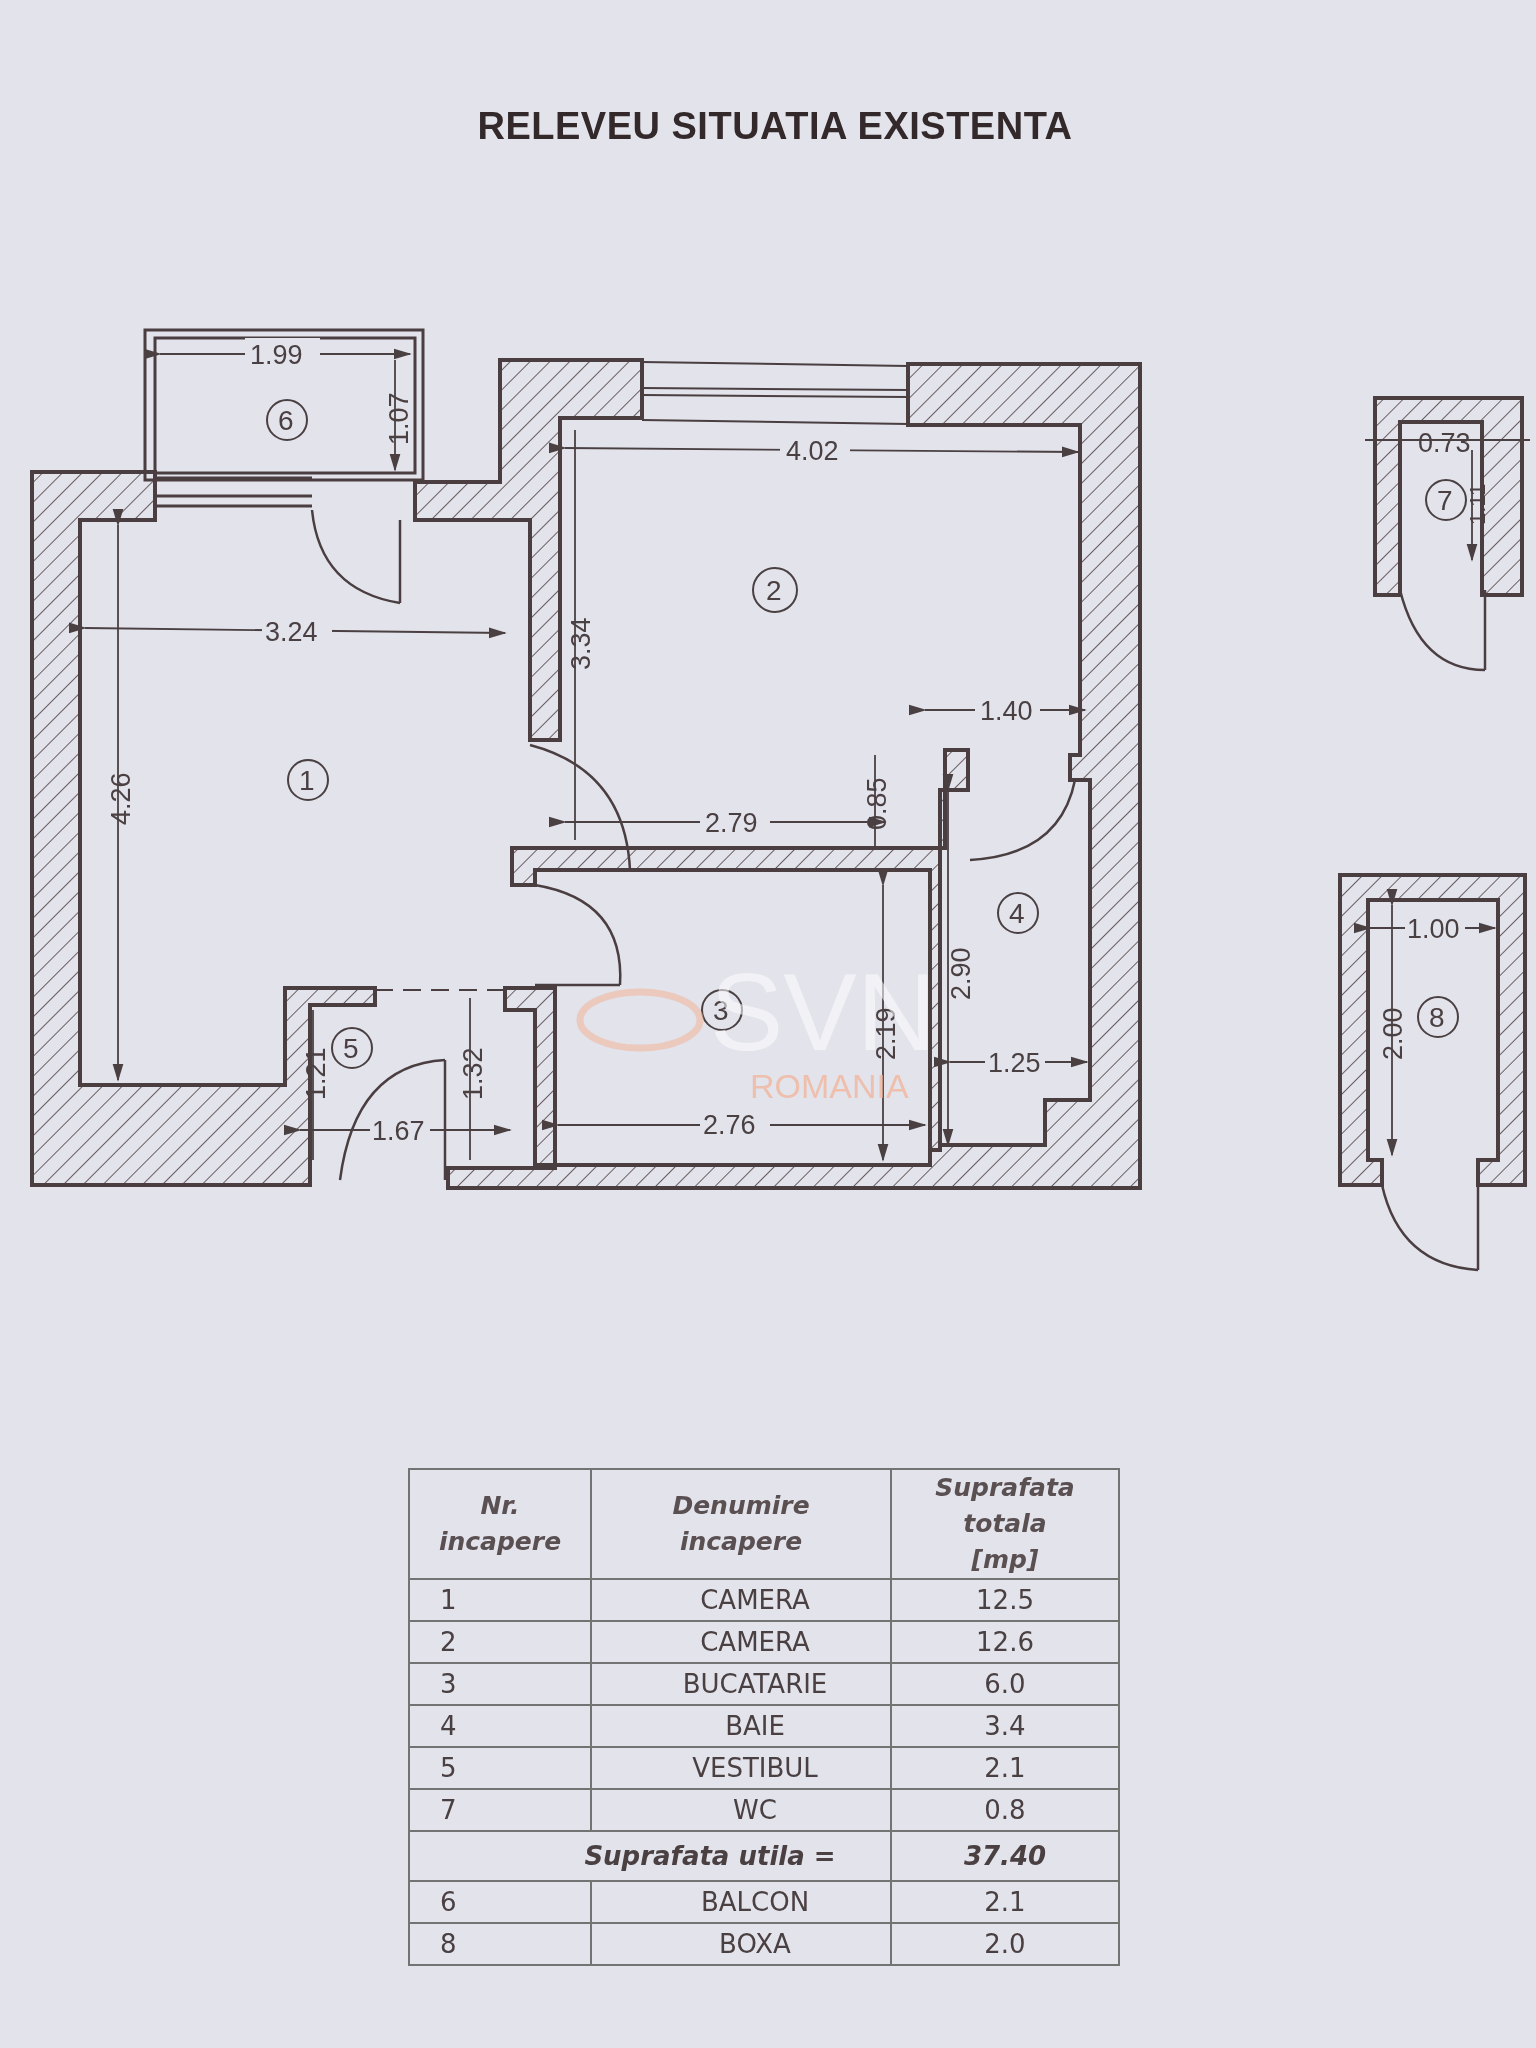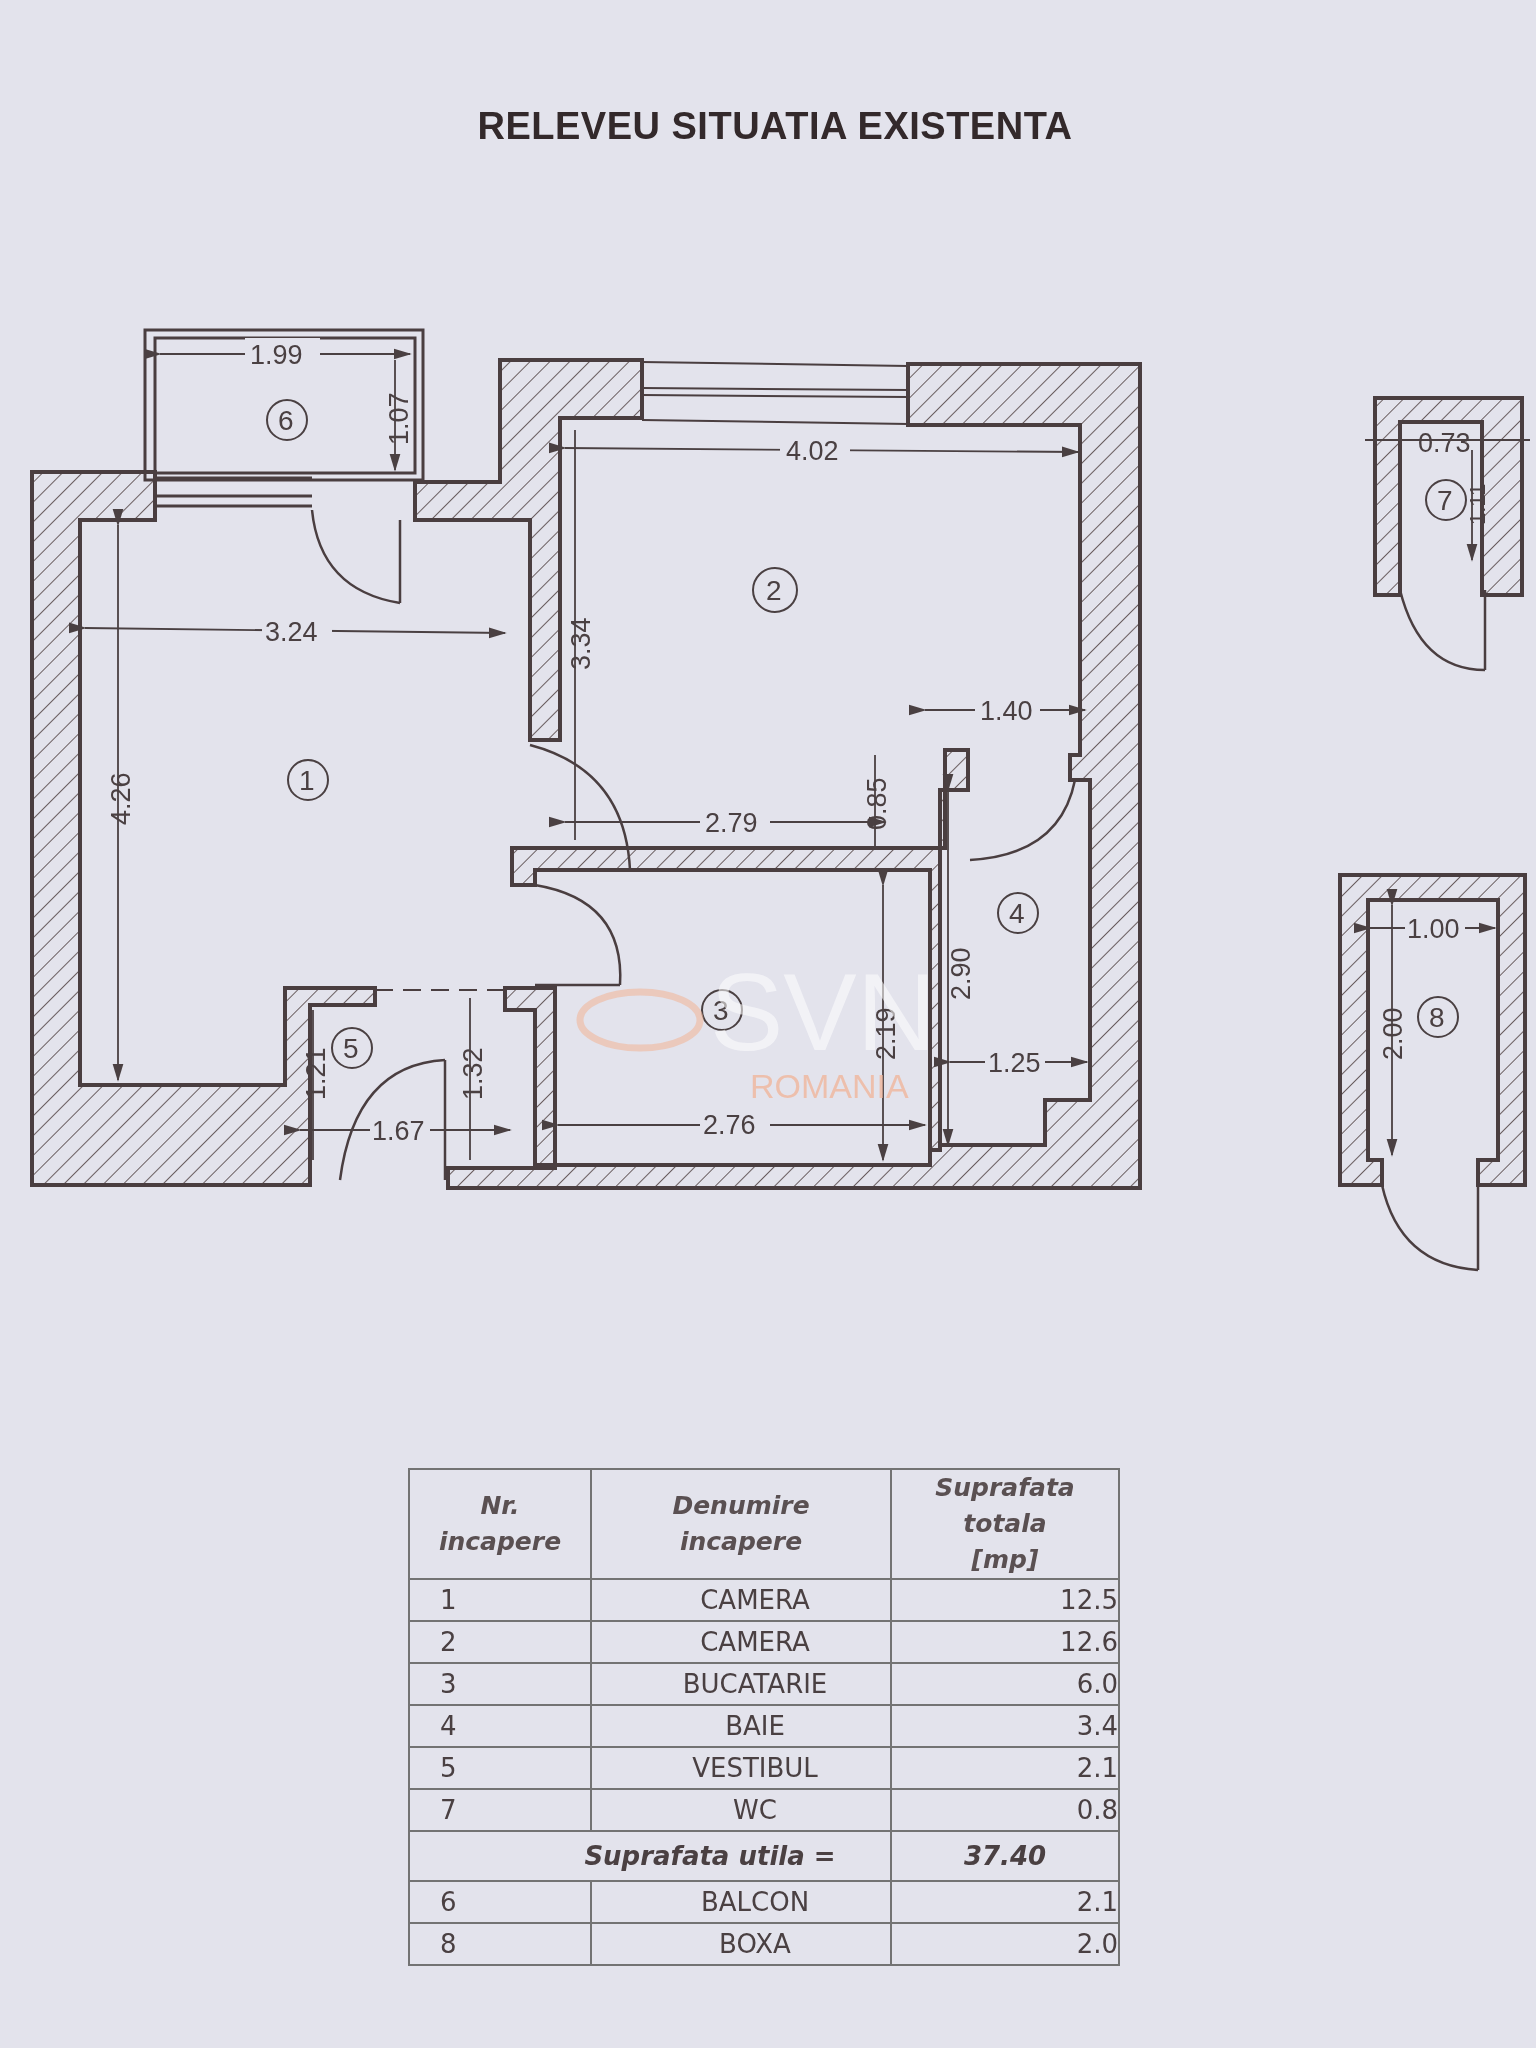--- a/index.html
+++ b/index.html
@@ -28,21 +28,21 @@
   }
   table.areas td, table.areas th {
     border:2px solid #737373; padding:0 0; height:40px; font-size:26px;
   }
   table.areas th {
     font-style:italic; font-weight:bold; font-size:25px; line-height:36px; height:82px;
     color:#5a5052;
   }
   td.c-nr { width:150px; padding-left:30px !important; text-align:left; }
   td.c-name { width:270px; padding-left:28px !important; text-align:center; }
-  td.c-area { text-align:right; }
+  td.c-area { text-align:center; }
   tr.sum td { font-style:italic; font-weight:bold; height:48px; }
   tr.sum td.lbl { text-align:center; padding-left:120px !important;margin-left:48px; }
   tr.sum td.val { text-align:center;margin-left:40px; }
 </style>
 </head>
 <body>
 
 <div class="title">RELEVEU SITUATIA EXISTENTA</div>
 
 <svg class="plan" width="1536" height="1300" viewBox="0 0 1536 1300">

